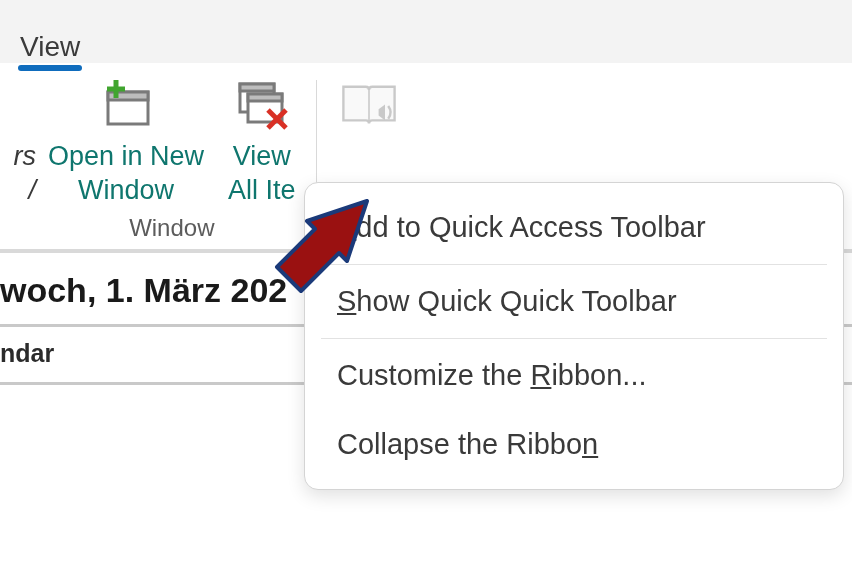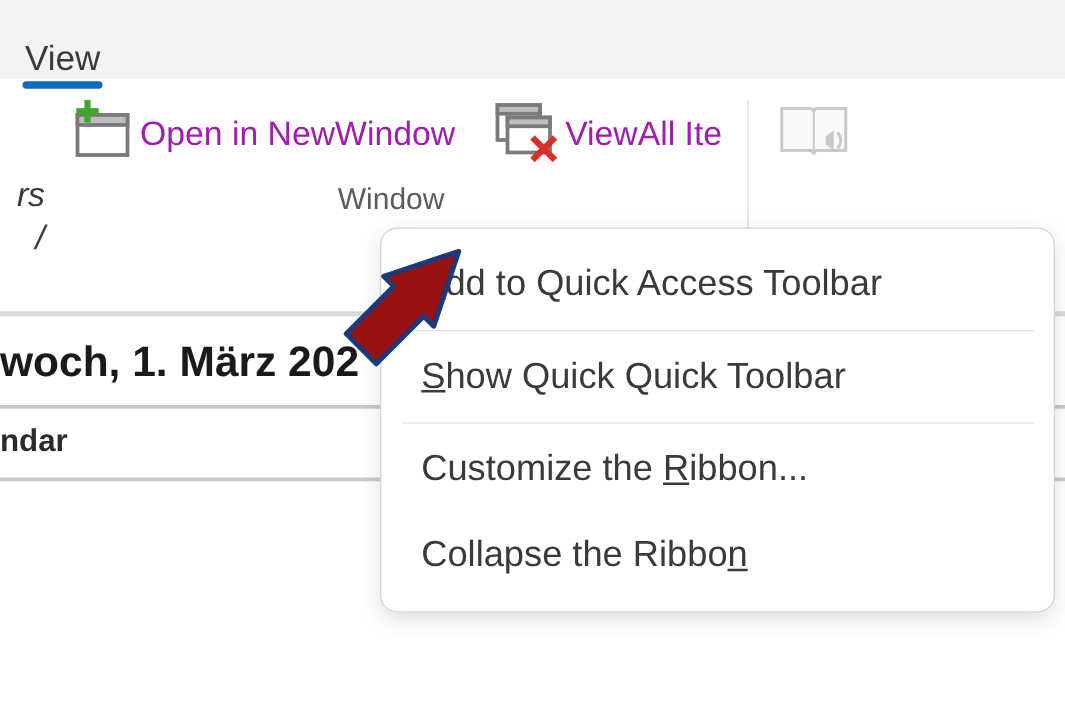--- a/index.html
+++ b/index.html
@@ -54,25 +54,26 @@
       display: flex;
       flex-direction: column;
       align-items: center;
       position: relative;
     }
     .ribbon-buttons {
       display: flex;
     }
     .ribbon-button {
       display: flex;
+      flex-direction: column;
       align-items: center;
       padding: 0 12px;
       cursor: pointer;
       text-align: center;
-      color: #a21caf;
+      color: #0f766e;
       font-size: 27px;
       line-height: 1.25;
     }
     .ribbon-button .icon-wrap {
       width: 64px;
       height: 60px;
       display: flex;
       align-items: center;
       justify-content: center;
       margin-bottom: 4px;

